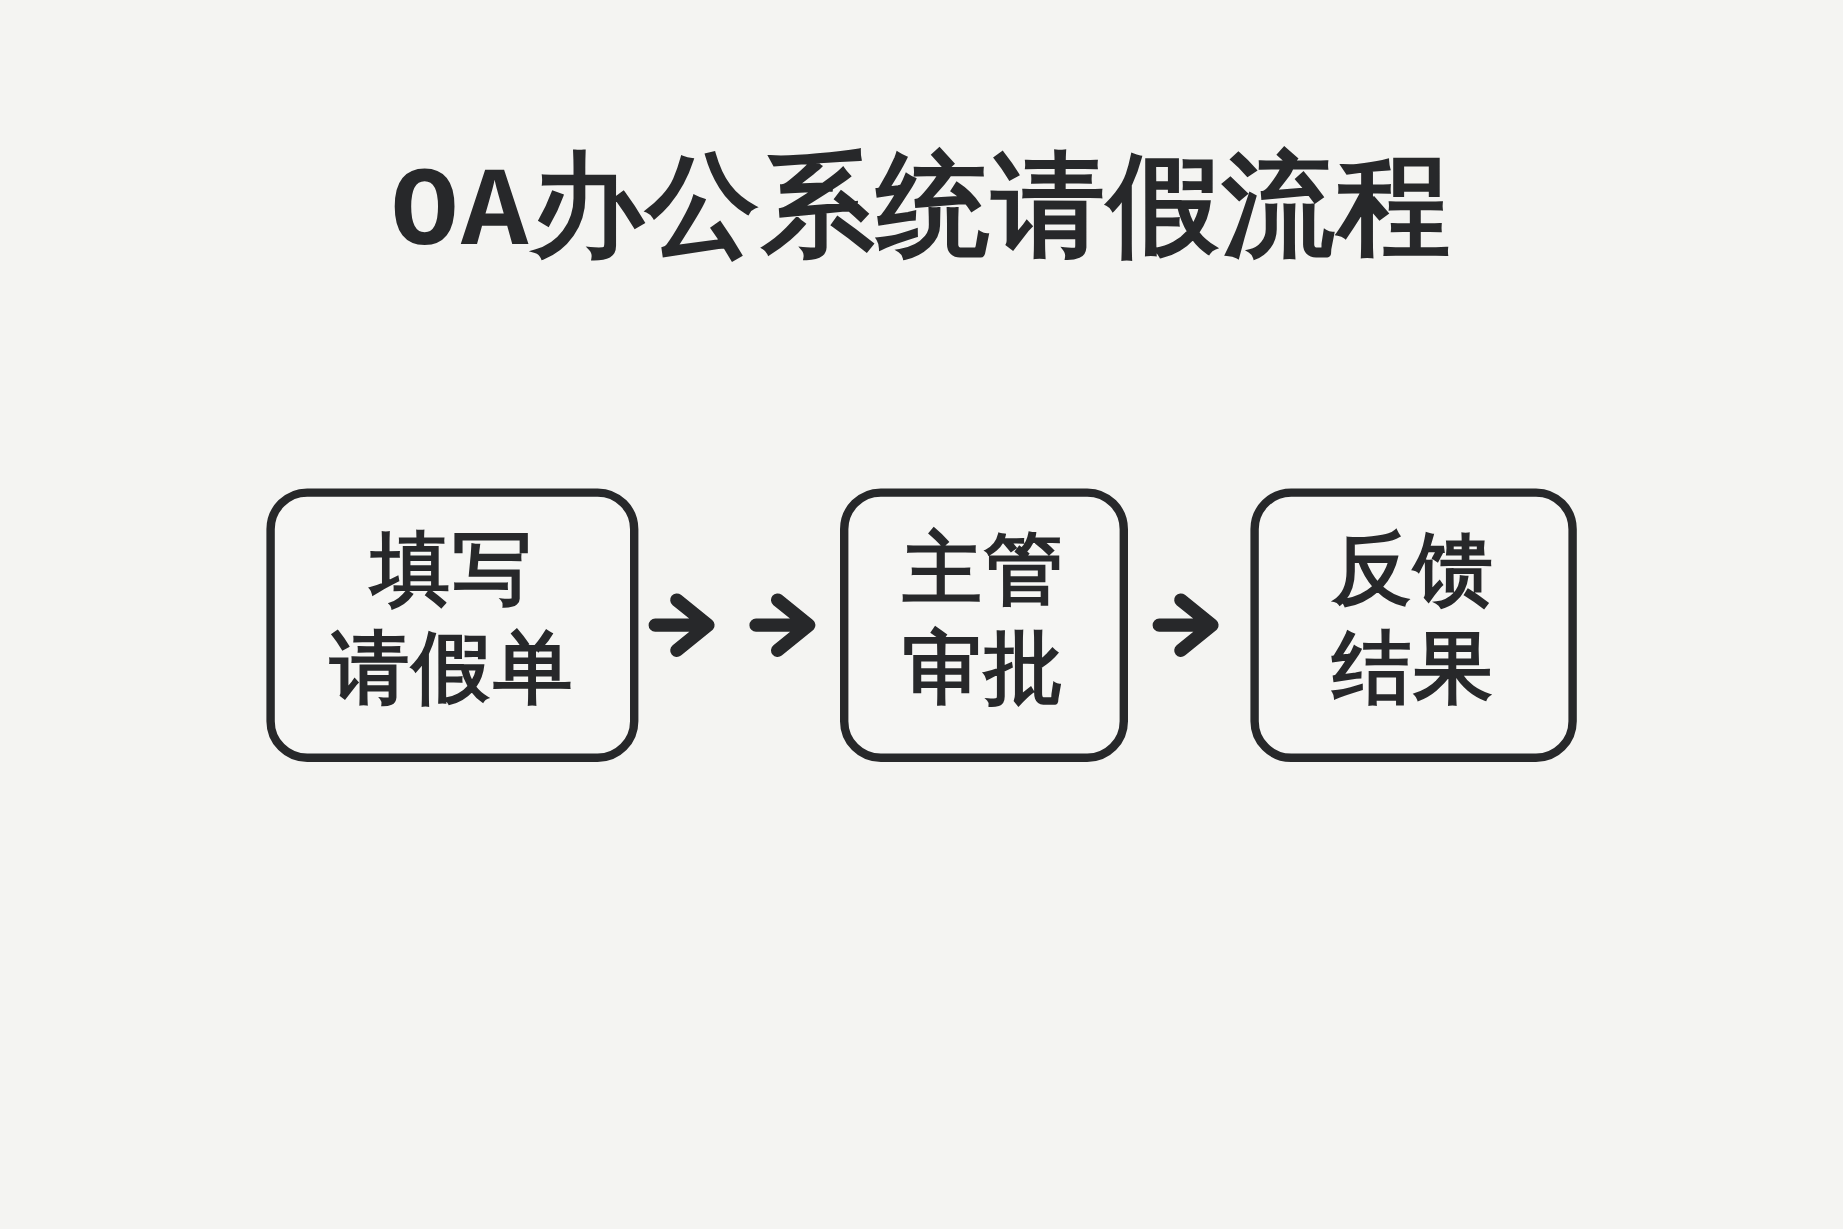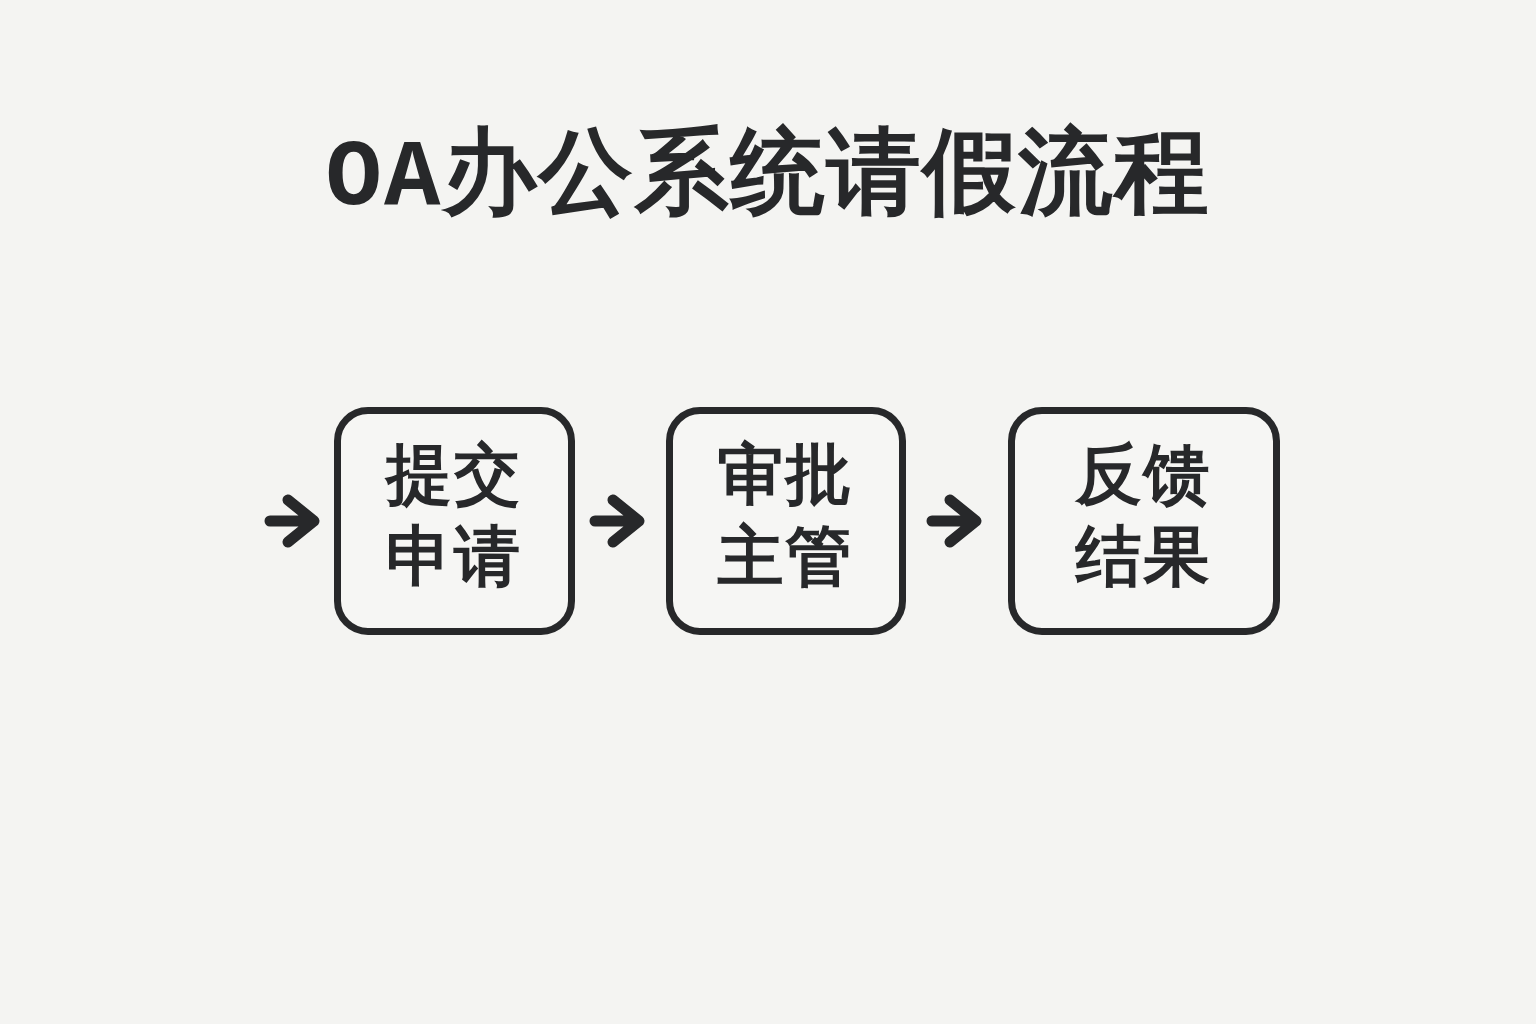--- a/index.html
+++ b/index.html
@@ -81,41 +81,41 @@
 </style>
 </head>
 <body>
 
 <div class="canvas">
 
   <h1 class="title">OA办公系统请假流程</h1>
 
   <div class="flow-row">
 
+    <div class="step-box step-0">
+      <span class="step-line">填写</span>
+      <span class="step-line">请假单</span>
+    </div>
 
     <div class="arrow-cell arrow-0">
       <svg width="62" height="62" viewBox="0 0 62 62" aria-hidden="true">
         <path d="M6 31 L38 31 M24 10 L50 31 L24 52" fill="none" stroke="#27282a" stroke-width="11" stroke-linecap="round" stroke-linejoin="round"></path>
       </svg>
     </div>
 
-    <div class="step-box step-1">
-      <span class="step-line">提交</span>
-      <span class="step-line">申请</span>
-    </div>
 
     <div class="arrow-cell arrow-1">
       <svg width="62" height="62" viewBox="0 0 62 62" aria-hidden="true">
         <path d="M6 31 L38 31 M24 10 L50 31 L24 52" fill="none" stroke="#27282a" stroke-width="11" stroke-linecap="round" stroke-linejoin="round"></path>
       </svg>
     </div>
 
     <div class="step-box step-2">
+      <span class="step-line">主管</span>
       <span class="step-line">审批</span>
-      <span class="step-line">主管</span>
     </div>
 
     <div class="arrow-cell arrow-2">
       <svg width="62" height="62" viewBox="0 0 62 62" aria-hidden="true">
         <path d="M6 31 L38 31 M24 10 L50 31 L24 52" fill="none" stroke="#27282a" stroke-width="11" stroke-linecap="round" stroke-linejoin="round"></path>
       </svg>
     </div>
 
     <div class="step-box step-3">
       <span class="step-line">反馈</span>

